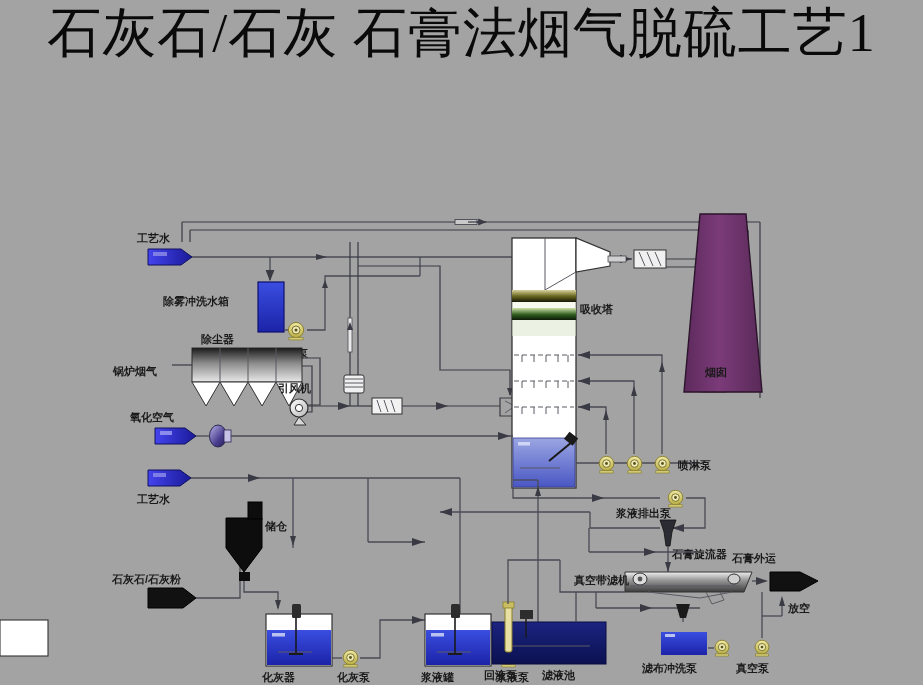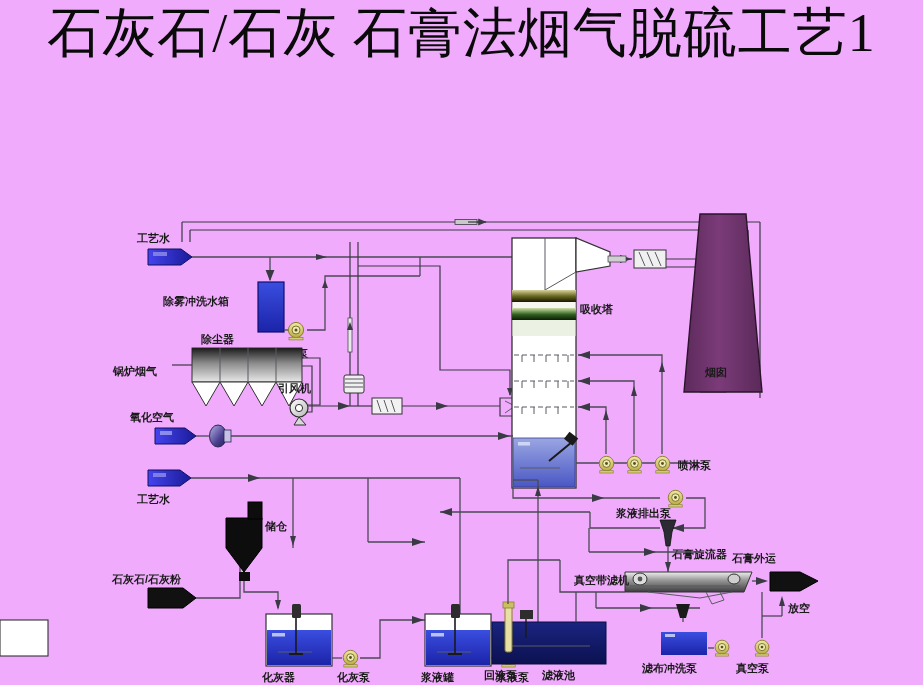--- a/index.html
+++ b/index.html
@@ -1,18 +1,18 @@
 <!DOCTYPE html>
 <html><head>
 <meta charset="utf-8">
 <style>
   html,body{margin:0;padding:0;background:#ffffff;}
   body{width:923px;height:685px;overflow:hidden;
        font-family:"Liberation Serif","DejaVu Serif",serif;}
-  #page{position:relative;width:923px;height:685px;background:#f0abfc;}
+  #page{position:relative;width:923px;height:685px;background:#a3a3a3;}
 
   #title{
     position:absolute;left:0;top:2px;width:923px;
     text-align:center;color:#0a0a0a;
     font-family:"Liberation Serif","DejaVu Serif",serif;
     font-size:54px;line-height:62px;font-weight:400;
     letter-spacing:1px;white-space:pre-wrap;
   }
 
   #svgwrap{position:absolute;left:0;top:180px;width:923px;height:513px;}

